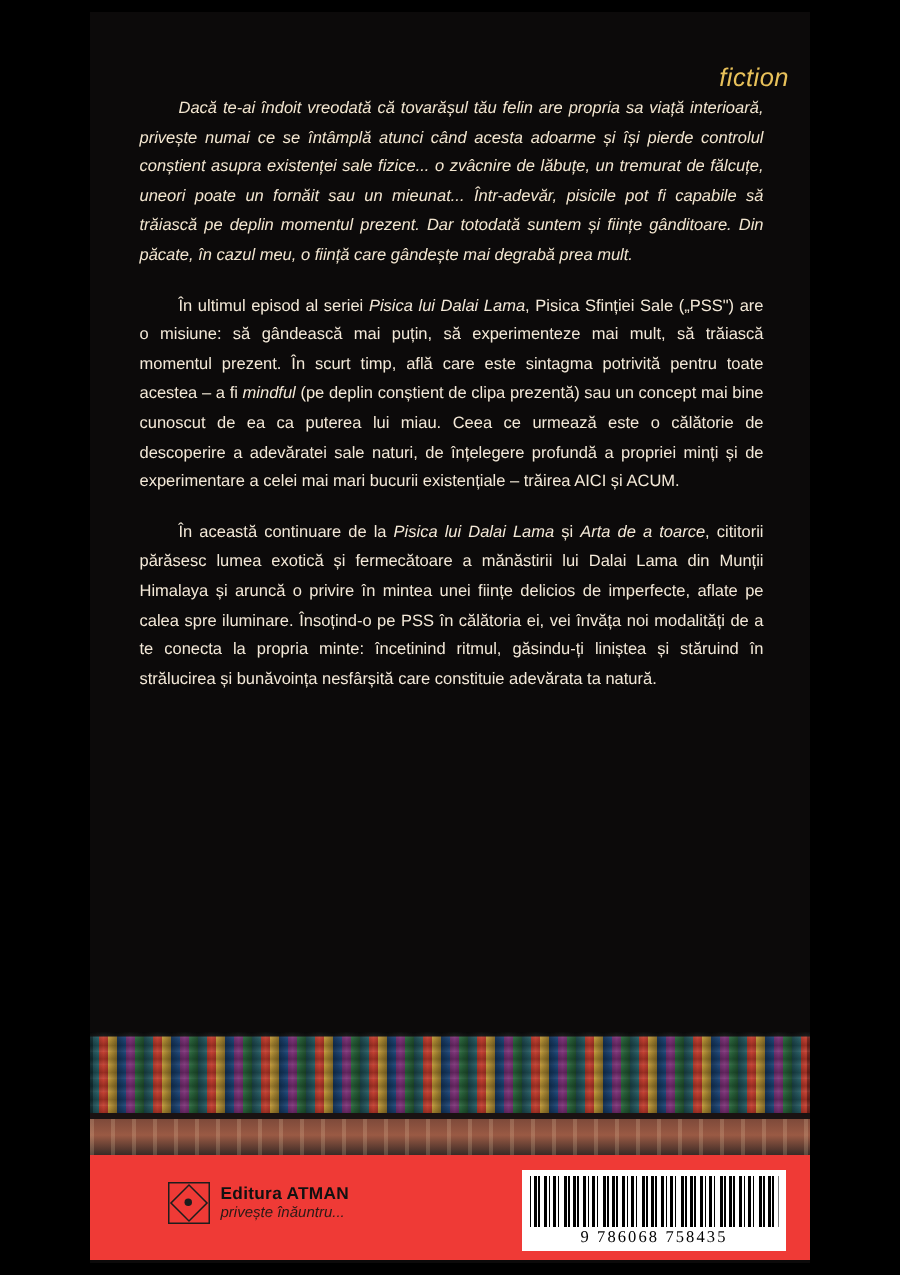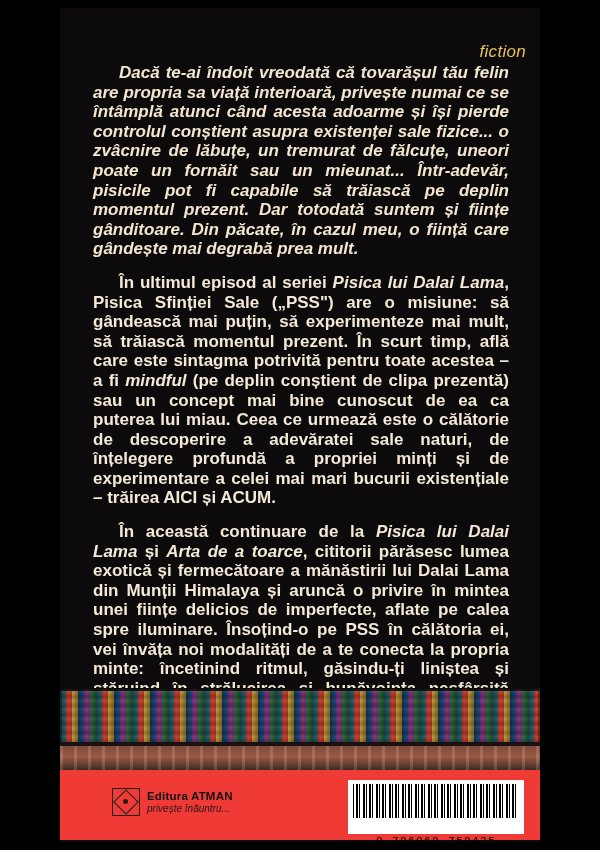--- a/index.html
+++ b/index.html
@@ -38,24 +38,23 @@
     color: #e8c15a;
     letter-spacing: 0.3px;
     margin-top: 24px;
   }
   .blurb {
     position: absolute;
     left: 33px;
     top: 55px;
     width: 416px;
     color: #f4e9d8;
-    font-size: 17px;
+    font-size: 11px;
     line-height: 19.6px;
     text-align: justify;
-    font-weight: bold;
   }
   .blurb p {
     margin: 0 0 14px 0;
     text-indent: 26px;
   }
   .blurb p.italic {
     font-style: italic;
     color: #f3e6d0;
   }
   .blurb em {
@@ -189,26 +188,26 @@
     height: 34px;
     width: 100%;
     background:
       repeating-linear-gradient(90deg,
         #000 0px, #000 1px, #fff 1px, #fff 3px,
         #000 3px, #000 5px, #fff 5px, #fff 6px,
         #000 6px, #000 7px, #fff 7px, #fff 10px,
         #000 10px, #000 12px, #fff 12px, #fff 13px);
   }
   .barnum {
-    font-family: Liberation Mono, monospace;
+    font-family: Liberation Serif, serif;
     font-size: 11px;
     color: #000;
     letter-spacing: 1.4px;
     text-align: center;
-    margin-top: 17px;
+    margin-top: 1px;
   }
 </style>
 </head>
 <body>
 
 <div class="page">
   <div class="cover">
 
     <div class="genre">fiction</div>
 

